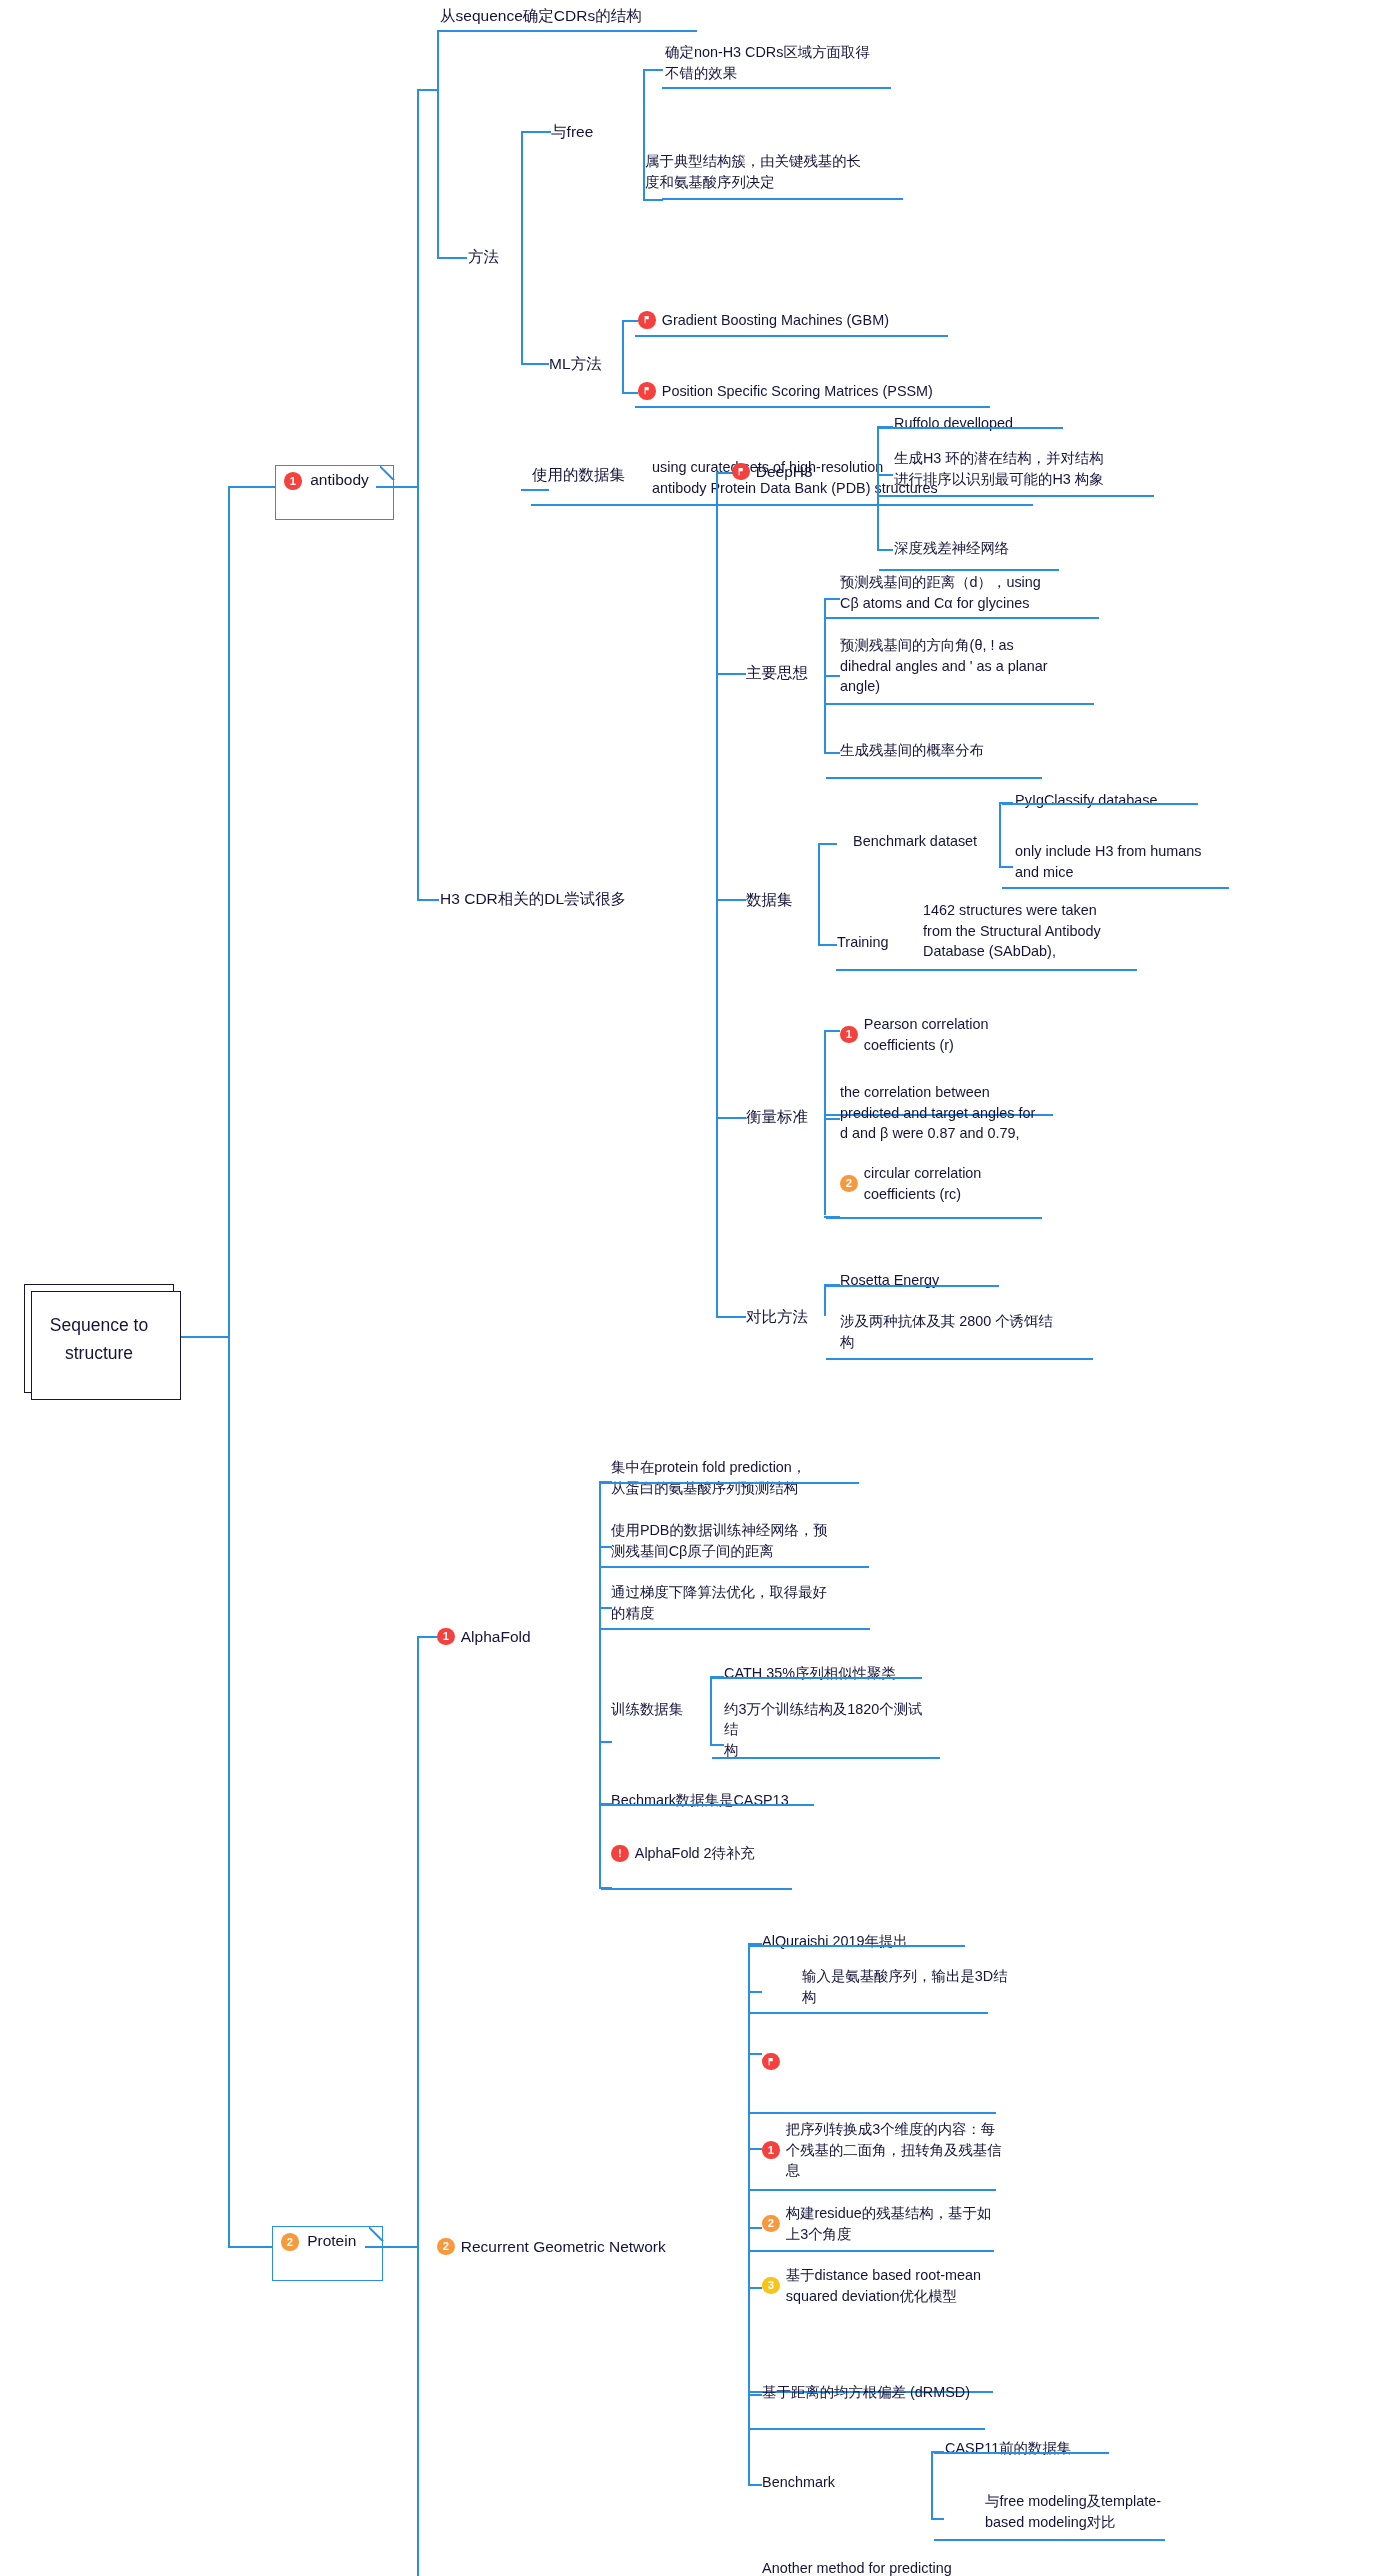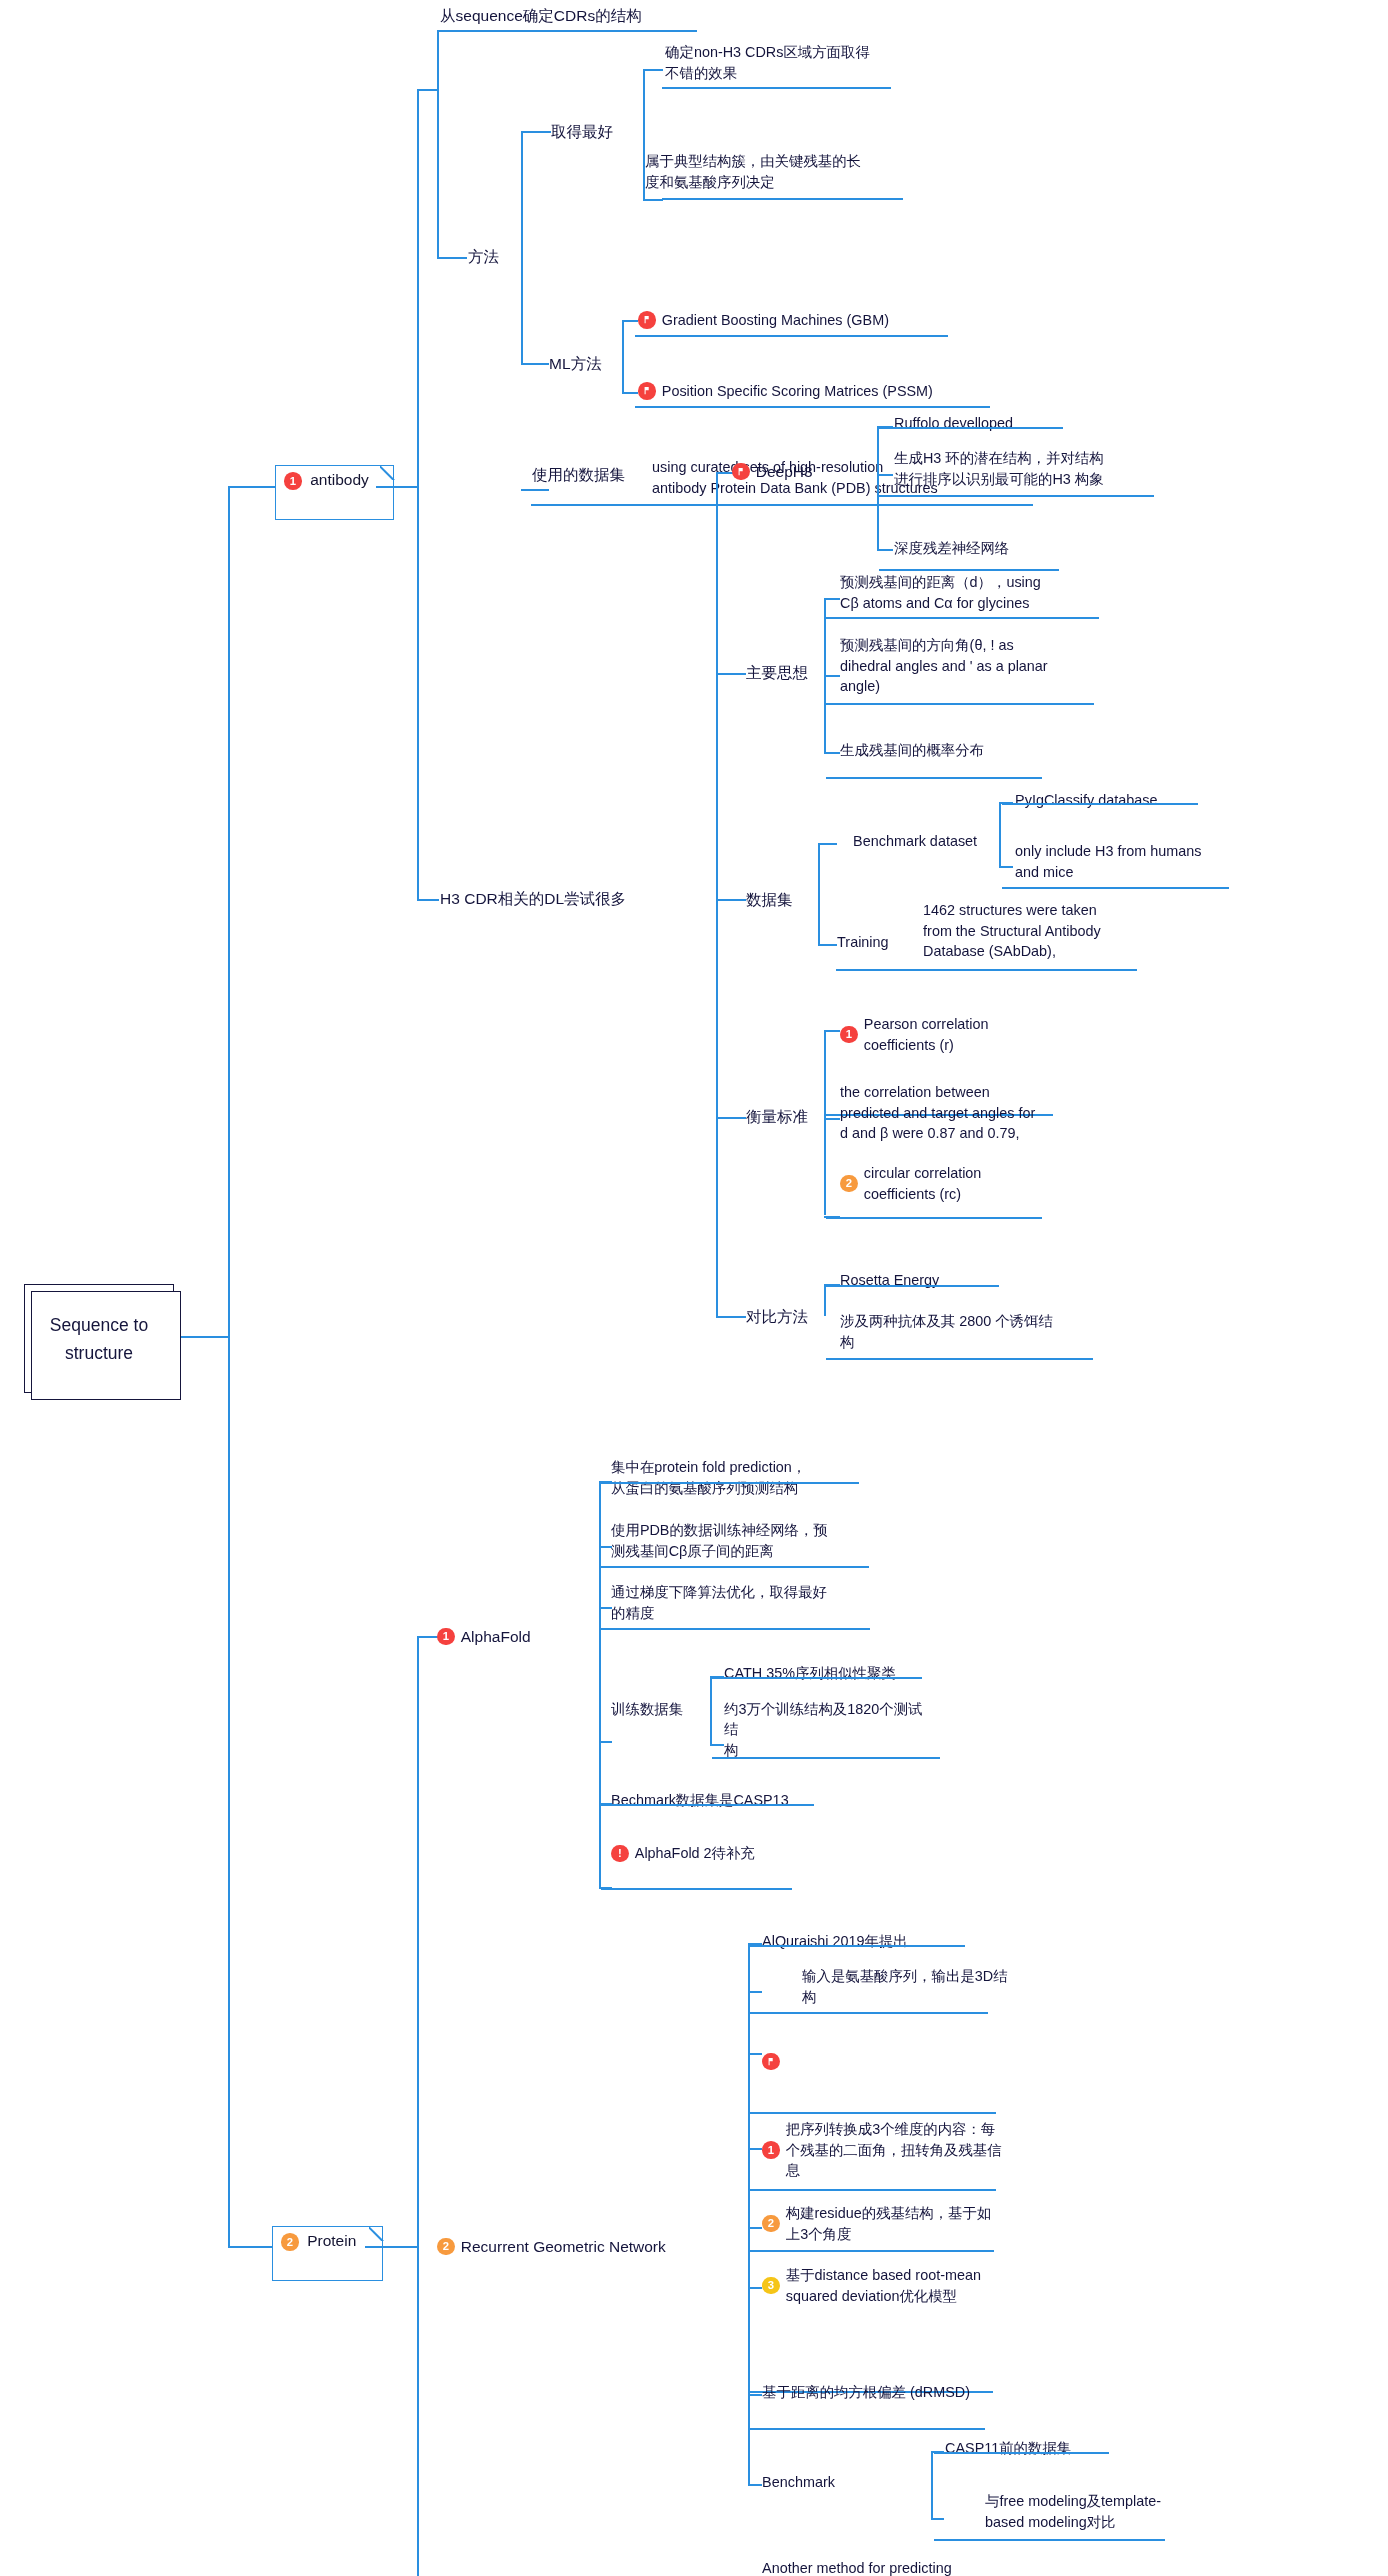--- a/index.html
+++ b/index.html
@@ -117,21 +117,21 @@
   <div class="v" style="left:437px;top:30px;height:228px;"></div>
   <div class="h" style="left:437px;top:257px;width:30px;"></div>
   <div class="node plain fs30" style="left:465px;top:241px;width:57px;height:31px;">
     <span class="txt">方法</span>
   </div>
 
   <div class="v" style="left:521px;top:131px;height:233px;"></div>
 
   <div class="h" style="left:521px;top:131px;width:30px;"></div>
   <div class="node plain fs30" style="left:548px;top:116px;width:95px;height:31px;">
-    <span class="txt">取得最好</span>
+    <span class="txt">与free</span>
   </div>
   <div class="v" style="left:643px;top:69px;height:130px;"></div>
 
   <div class="h" style="left:643px;top:69px;width:19.6px;"></div>
   <div class="node plain fs28" style="left:662px;top:38px;width:242px;height:49px;">
     <span class="txt">确定non-H3 CDRs区域方面取得
 不错的效果</span>
   </div>
   <div class="ul" style="left:662px;top:87px;width:229px;"></div>
 

